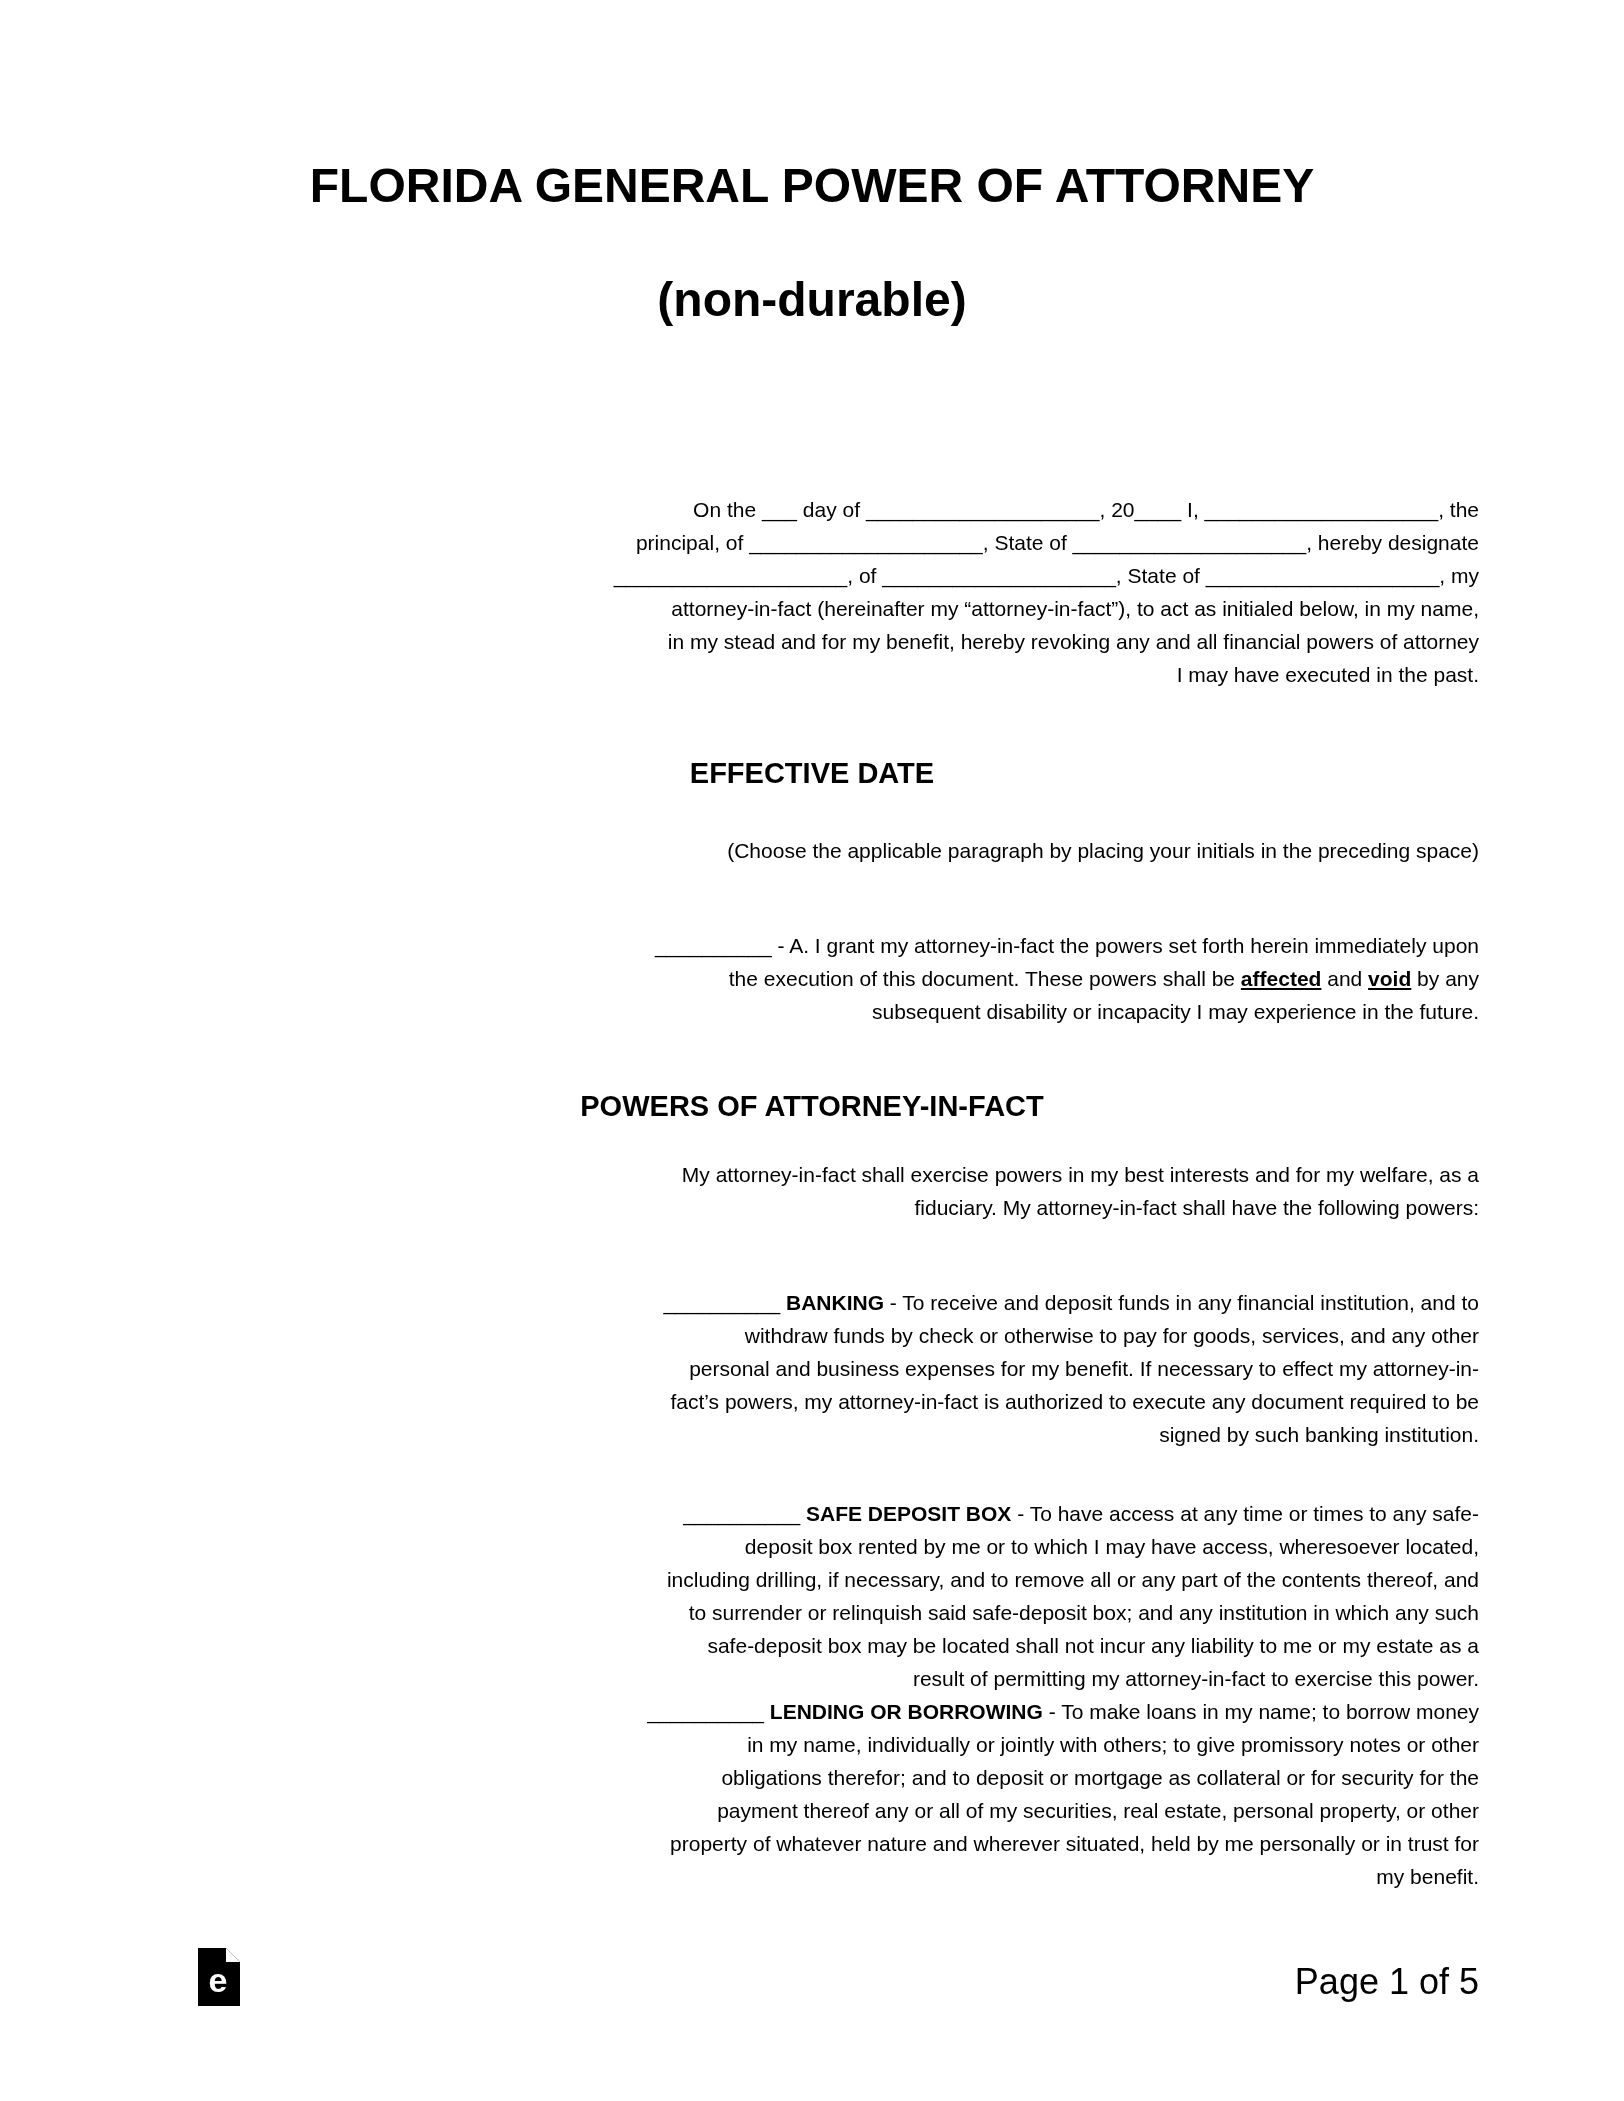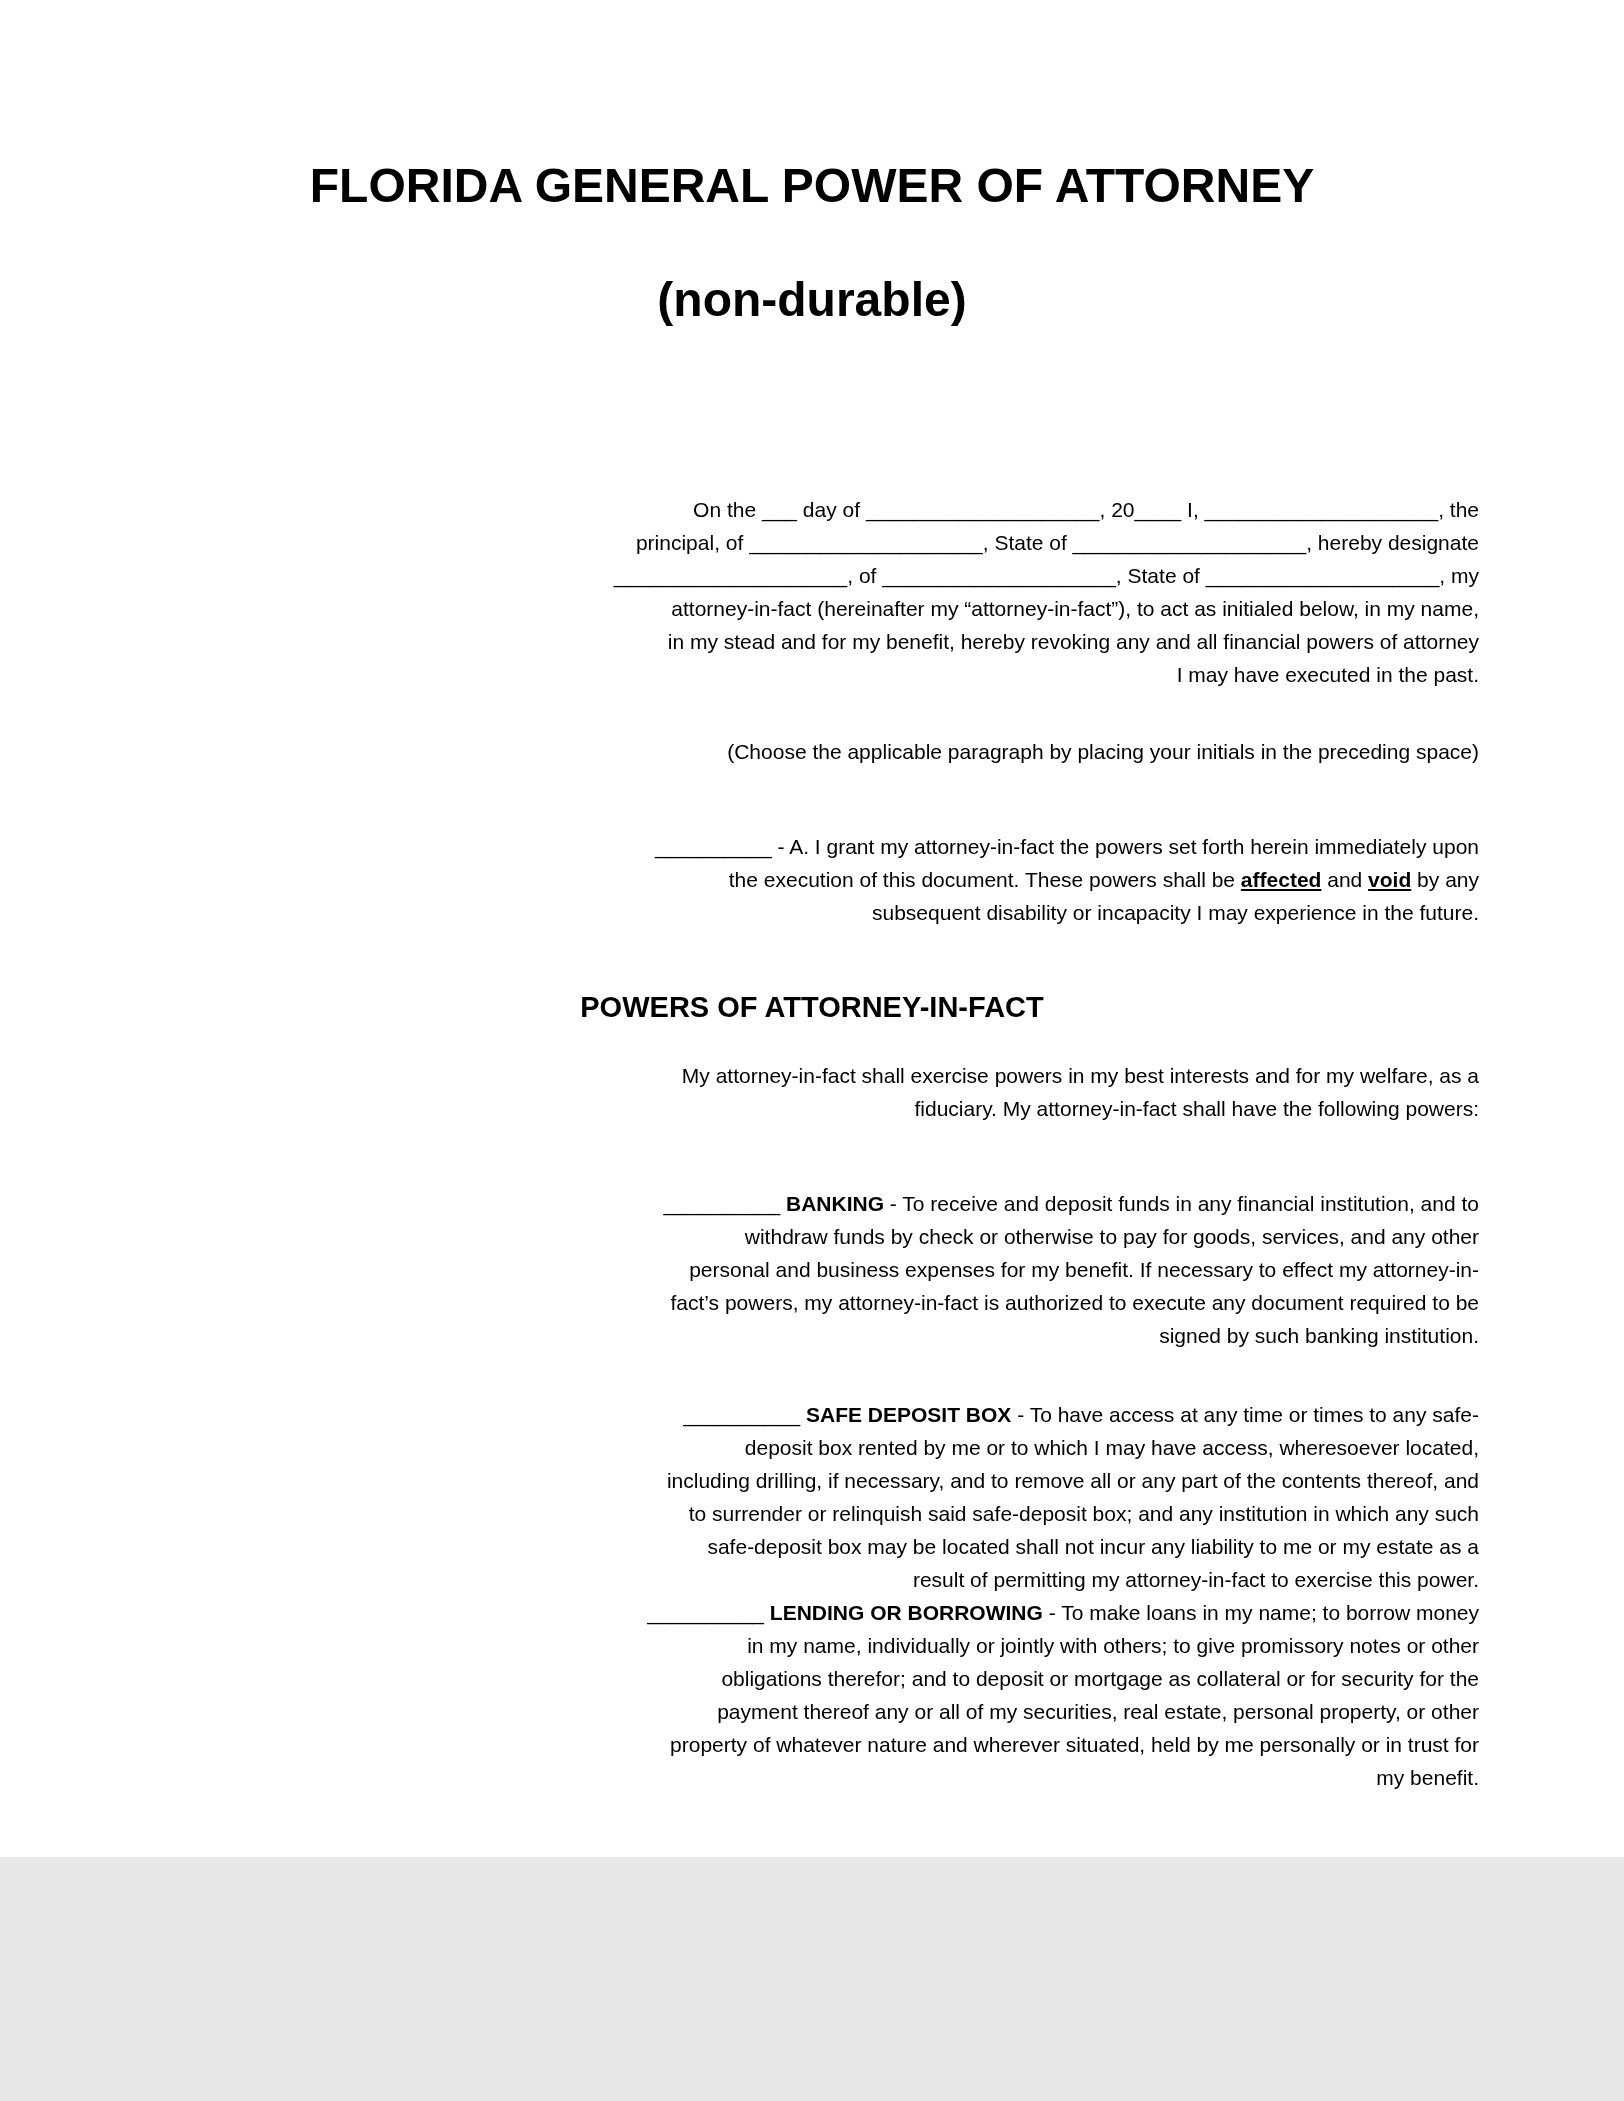--- a/index.html
+++ b/index.html
@@ -1,19 +1,19 @@
 <!DOCTYPE html>
 <html><head>
 <meta charset="utf-8">
 <style>
   html, body { margin: 0; padding: 0; background: #e8e8e8; }
   .page {
     position: relative;
     width: 1624px;
-    height: 1857px;
+    height: 2101px;
     margin: 0 auto;
     background: #ffffff;
     color: #000000;
     font-family: "Liberation Sans", "DejaVu Sans", sans-serif;
     box-sizing: border-box;
     padding: 100px 145px 0 145px;
     overflow: hidden;
   }
   .title {
     font-size: 48px;
@@ -70,20 +70,21 @@
     <div>(non-durable)</div>
   </div>
 
   <p class="body mt-a"><span>On the ___ day of ____________________, 20____ I, ____________________, the
 principal, of ____________________, State of ____________________, hereby designate
 ____________________, of ____________________, State of ____________________, my
 attorney-in-fact (hereinafter my “attorney-in-fact”), to act as initialed below, in my name,
 in my stead and for my benefit, hereby revoking any and all financial powers of attorney
 I may have executed in the past.</span></p>
 
+  <h2 class="sub-heading mt-b">EFFECTIVE DATE</h2>
 
   <p class="body mt-c">(Choose the applicable paragraph by placing your initials in the preceding space)</p>
 
   <p class="body mt-d"><span>__________ - A. I grant my attorney-in-fact the powers set forth herein immediately upon
 the execution of this document. These powers shall be </span><span class="b u">affected</span><span> and </span><span class="b u">void</span><span> by any
 subsequent disability or incapacity I may experience in the future.</span></p>
 
   <h2 class="sub-heading mt-d">POWERS OF ATTORNEY-IN-FACT</h2>
 
   <p class="body mt-e"><span>My attorney-in-fact shall exercise powers in my best interests and for my welfare, as a

